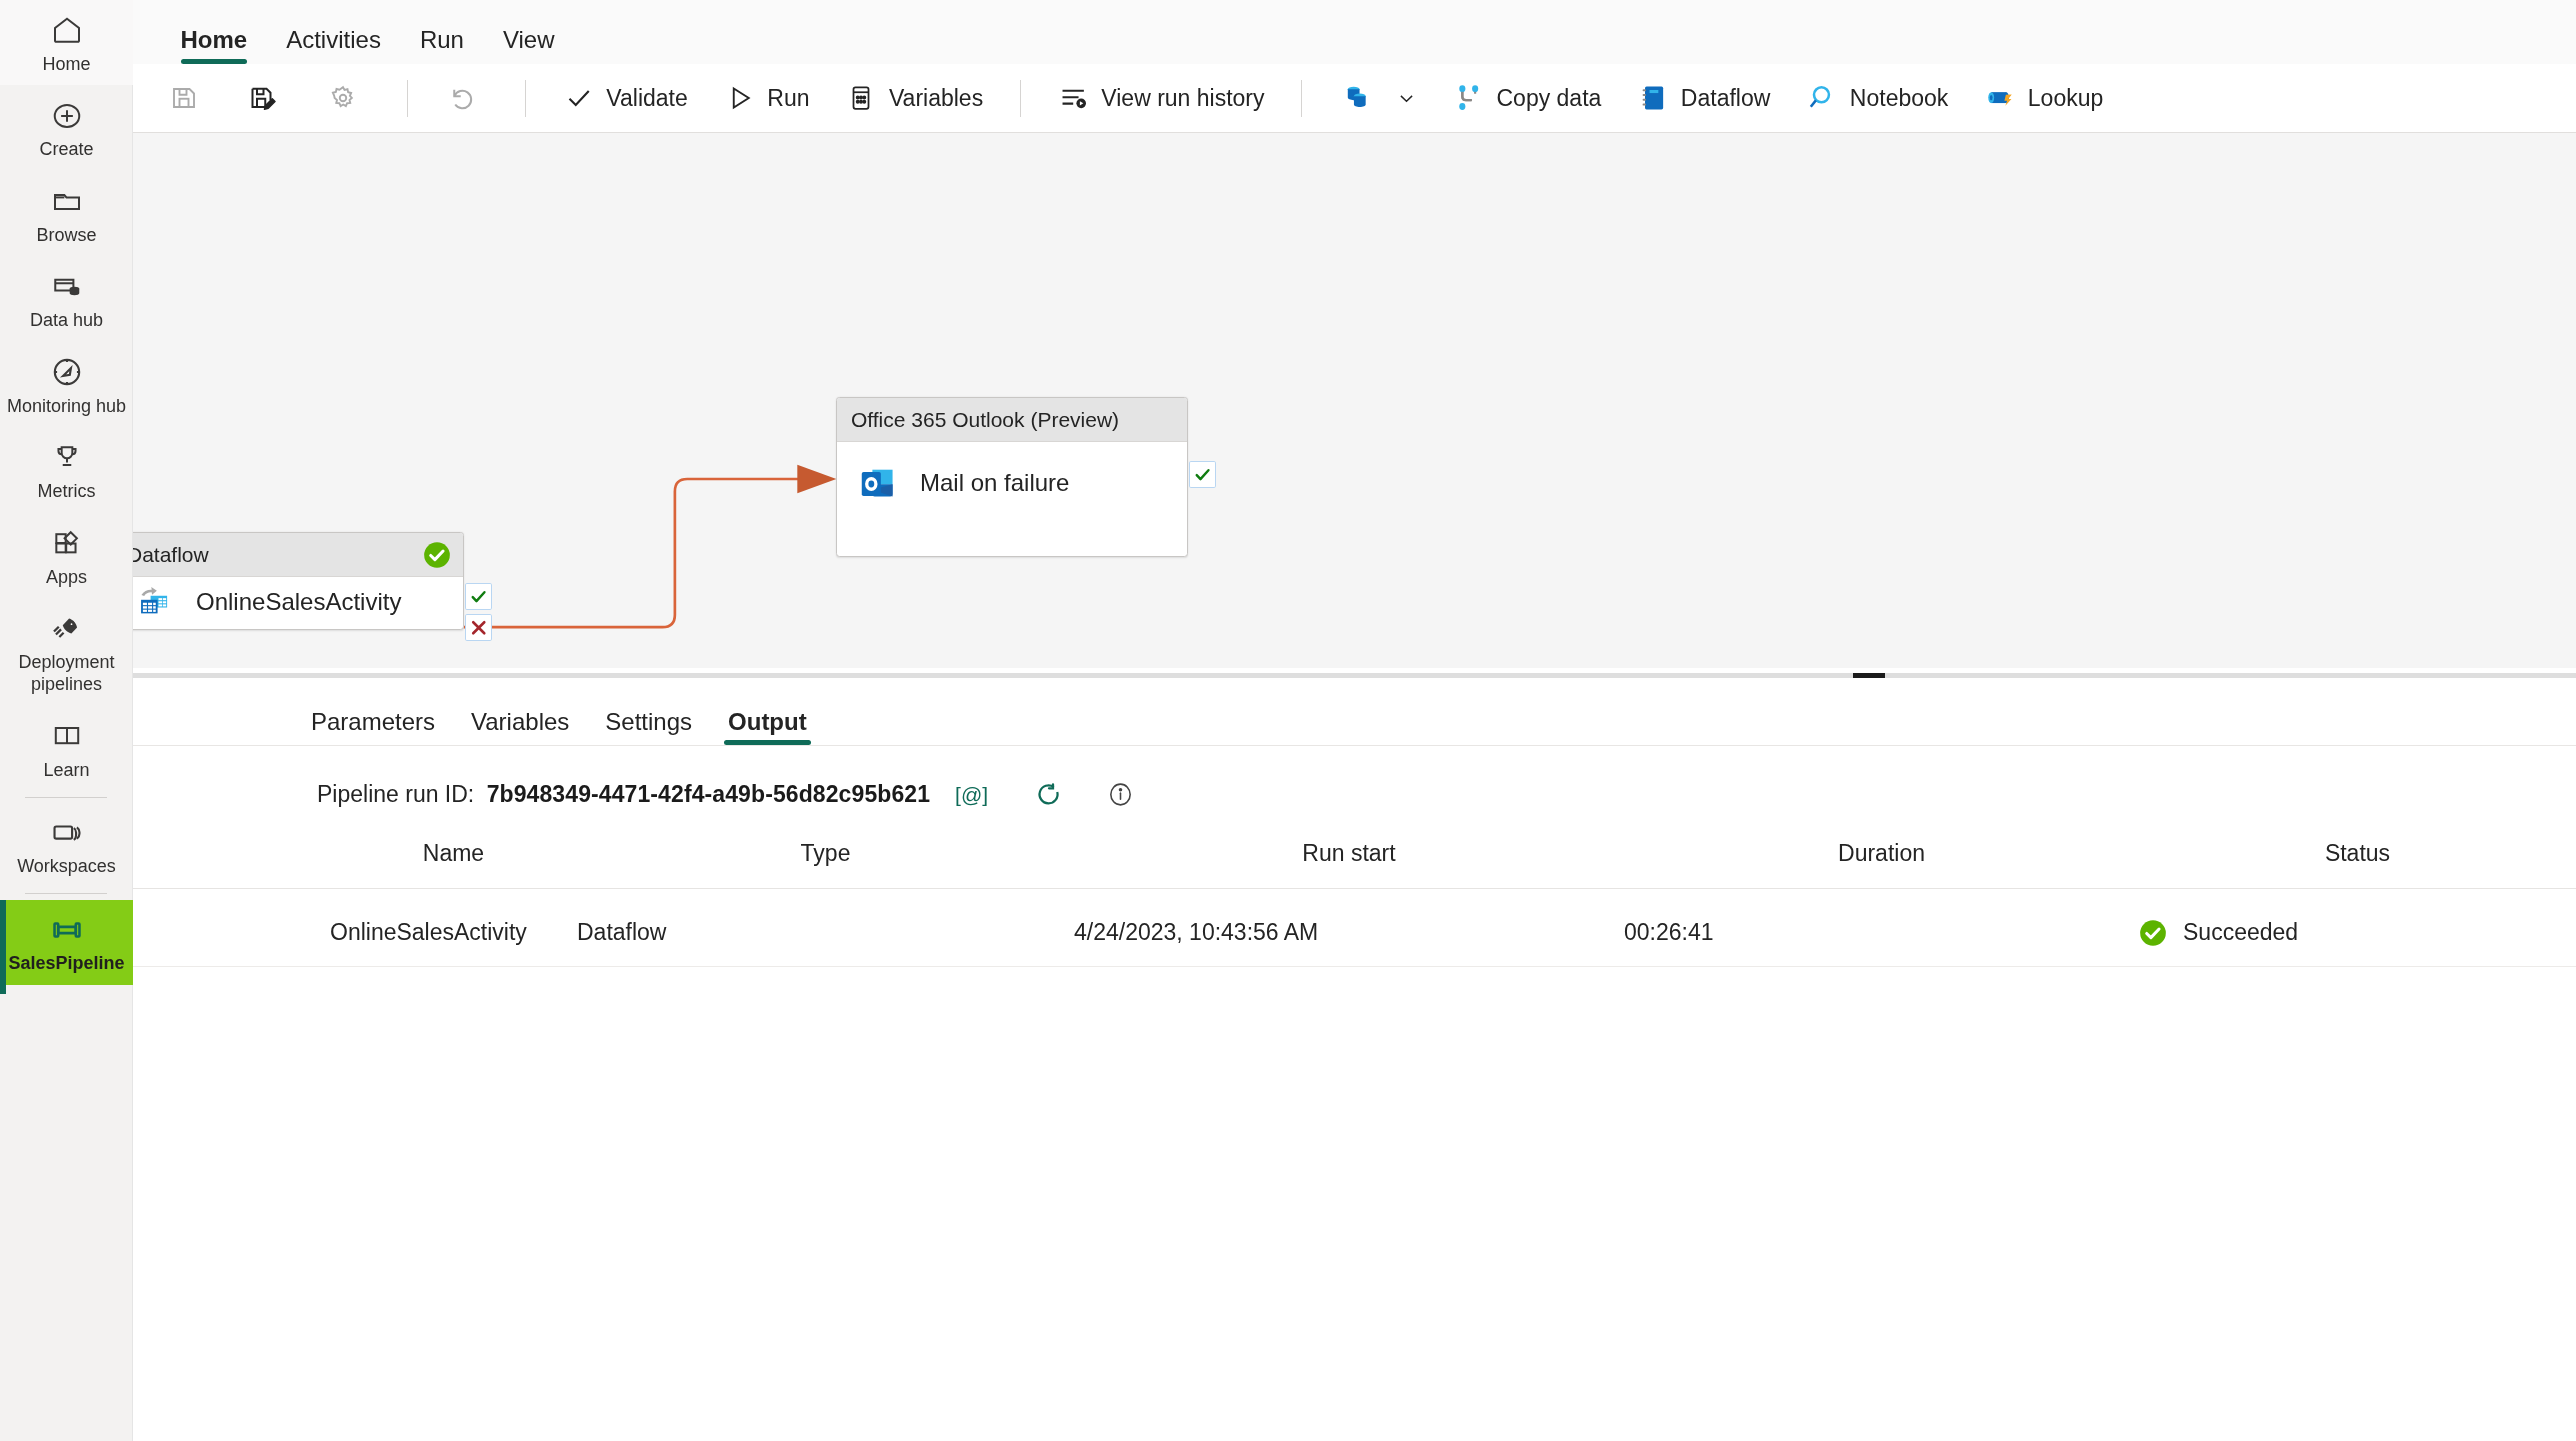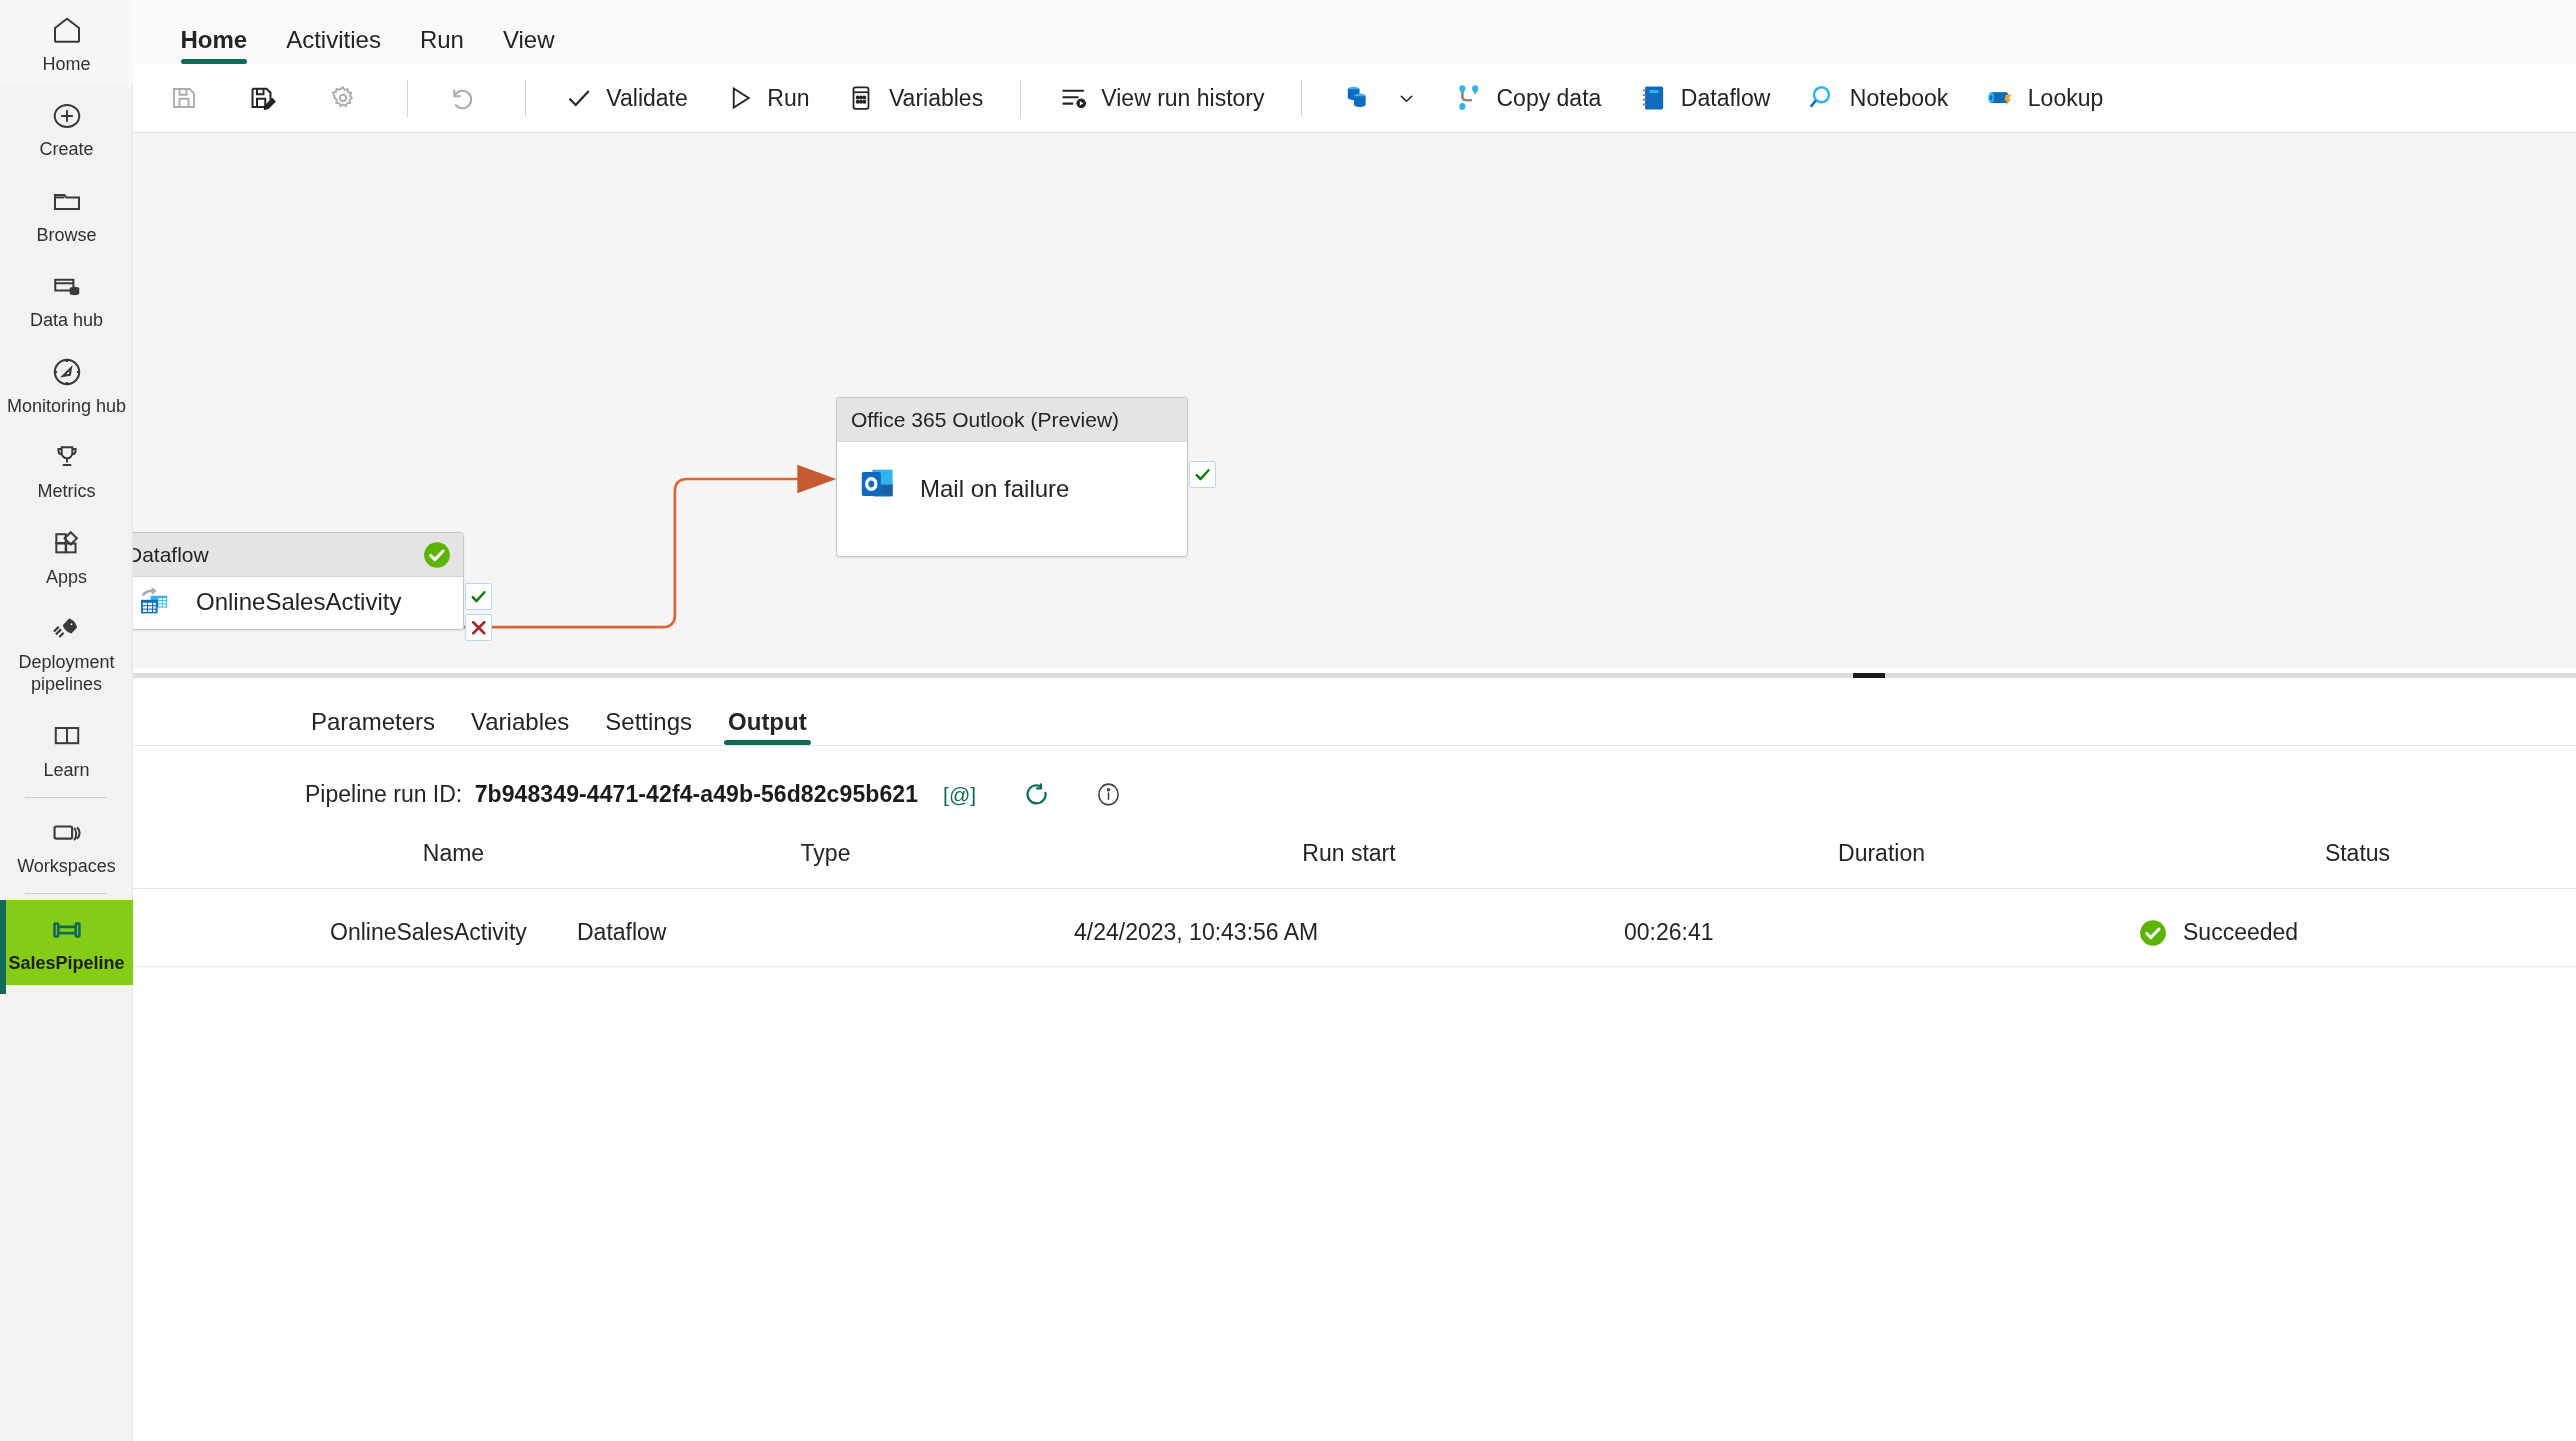--- a/index.html
+++ b/index.html
@@ -200,21 +200,21 @@
   .btab.sel { font-weight: bold; }
   .btab.sel::after {
     content: ""; position: absolute; left: 14px; right: 14px; bottom: 0;
     height: 4.4px; background: #0f6b58; border-radius: 2.7px;
   }
   .runid-row {
     display: flex; align-items: center;
     padding: 34px 0 30px 172px;
     gap: 0;
   }
-  .runid-label { font-size: 23px; color: #242424; }
+  .runid-label { font-size: 23px; color: #242424; margin-left: 12px; }
   .runid-value { font-size: 23px; color: #1b1b1b; font-weight: bold; margin-left: 12.4px; letter-spacing: 0.1px; }
   .runid-icon { margin-left: 19.5px; display: flex; align-items: center; cursor: pointer; }
   .runid-icon.sp1 { margin-left: 25px; }
   .runid-icon.sp2 { margin-left: 46px; }
   .runid-icon.sp3 { margin-left: 43px; }
 
   table.runtable { width: 100%; border-collapse: collapse; table-layout: fixed; }
   table.runtable thead th {
     text-align: center; font-weight: normal;
     font-size: 23px; color: #242424;
@@ -605,21 +605,21 @@
           <span class="node-icon">
             <svg width="44" height="44" viewBox="0 0 24 24">
               <rect x="8.4" y="4.2" width="11" height="8" fill="#31b4ea"></rect>
               <path d="M8.4 12.2h11v5.4a1.2 1.2 0 0 1-1.2 1.2H9.6a1.2 1.2 0 0 1-1.2-1.2z" fill="#0f6cbd"></path>
               <path d="M19.4 12.2v6.6l-11-3.6z" fill="#1b5fa8"></path>
               <rect x="2.6" y="5.4" width="10.4" height="13.2" rx="1" fill="#0f6cbd"></rect>
               <ellipse cx="7.8" cy="12" rx="3.4" ry="3.8" fill="#fff"></ellipse>
               <ellipse cx="7.8" cy="12" rx="1.6" ry="1.9" fill="#0f6cbd"></ellipse>
             </svg>
           </span>
-          <span class="node-title" style="margin-top:13px;">Mail on failure</span>
+          <span class="node-title" style="margin-top:7px;">Mail on failure</span>
         </div>
       </div>
 
       <div class="port" style="left:1056px; top:328px;">
         <svg width="19.5" height="19.5" viewBox="0 0 24 24" fill="none" stroke="#107c10" stroke-width="3" stroke-linecap="round" stroke-linejoin="round">
             <path d="m4.6 12.4 4.6 5 9.8-11"></path>
           </svg>
       </div>
     </div>
 

